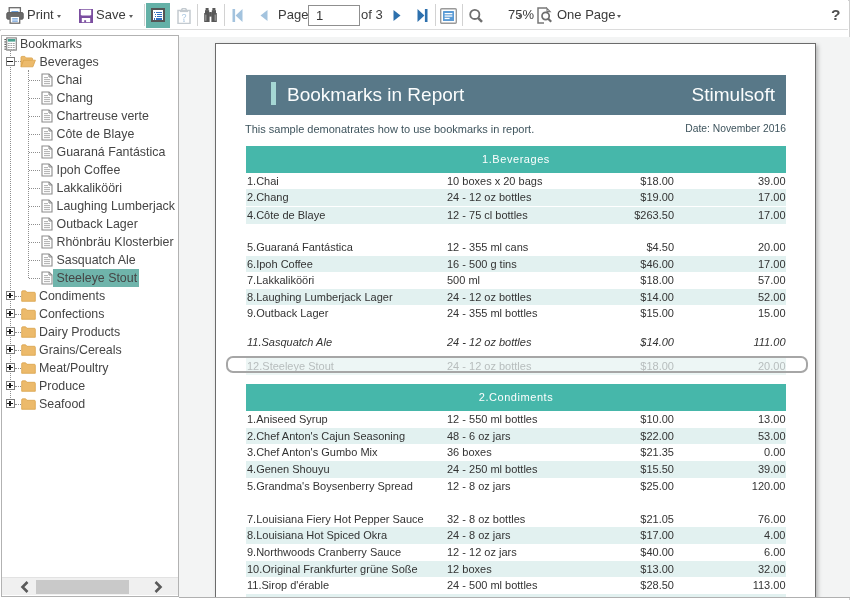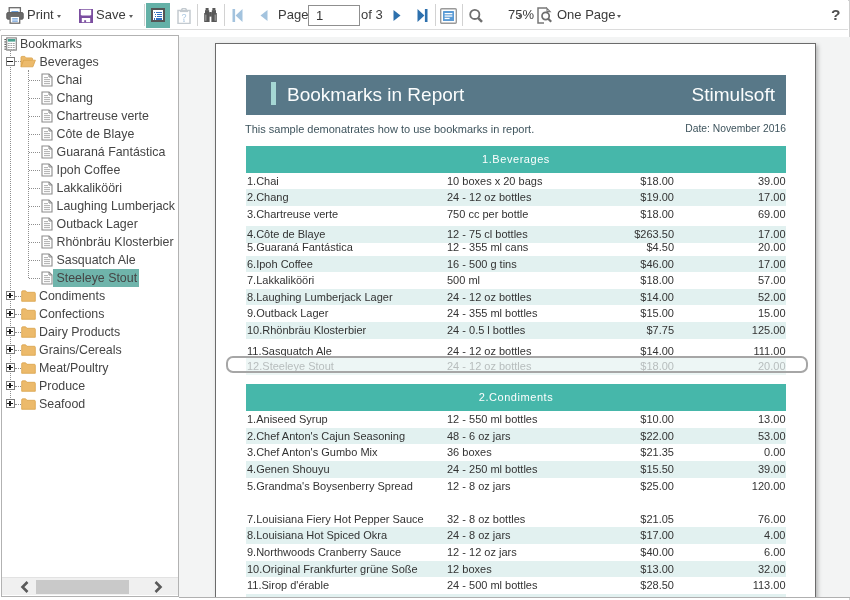--- a/index.html
+++ b/index.html
@@ -405,21 +405,21 @@
         <span class="c2">24 - 12 oz bottles</span>
         <span class="c3">$19.00</span>
         <span class="c4">17.00</span>
       </div>
   <div class="rw" style="top:161.8px;">
         <span class="c1">3.Chartreuse verte</span>
         <span class="c2">750 cc per bottle</span>
         <span class="c3">$18.00</span>
         <span class="c4">69.00</span>
       </div>
-  <div class="rw alt" style="top:182px;">
+  <div class="rw alt" style="top:163px;">
         <span class="c1">4.Côte de Blaye</span>
         <span class="c2">12 - 75 cl bottles</span>
         <span class="c3">$263.50</span>
         <span class="c4">17.00</span>
       </div>
   <div class="rw" style="top:195.0px;">
         <span class="c1">5.Guaraná Fantástica</span>
         <span class="c2">12 - 355 ml cans</span>
         <span class="c3">$4.50</span>
         <span class="c4">20.00</span>
@@ -441,27 +441,21 @@
         <span class="c2">24 - 12 oz bottles</span>
         <span class="c3">$14.00</span>
         <span class="c4">52.00</span>
       </div>
   <div class="rw" style="top:261.4px;">
         <span class="c1">9.Outback Lager</span>
         <span class="c2">24 - 355 ml bottles</span>
         <span class="c3">$15.00</span>
         <span class="c4">15.00</span>
       </div>
-  <div class="rw alt" style="top:278.0px;">
-        <span class="c1">10.Rhönbräu Klosterbier</span>
-        <span class="c2">24 - 0.5 l bottles</span>
-        <span class="c3">$7.75</span>
-        <span class="c4">125.00</span>
-      </div>
-  <div class="rw" style="top:299px;">
+  <div class="rw" style="top:290px;font-style:italic;">
         <span class="c1">11.Sasquatch Ale</span>
         <span class="c2">24 - 12 oz bottles</span>
         <span class="c3">$14.00</span>
         <span class="c4">111.00</span>
       </div>
   <div class="rw" style="top:314px;background:#edf6f5;color:#b7bdbd;">
         <span class="c1">12.Steeleye Stout</span>
         <span class="c2">24 - 12 oz bottles</span>
         <span class="c3">$18.00</span>
         <span class="c4">20.00</span>

